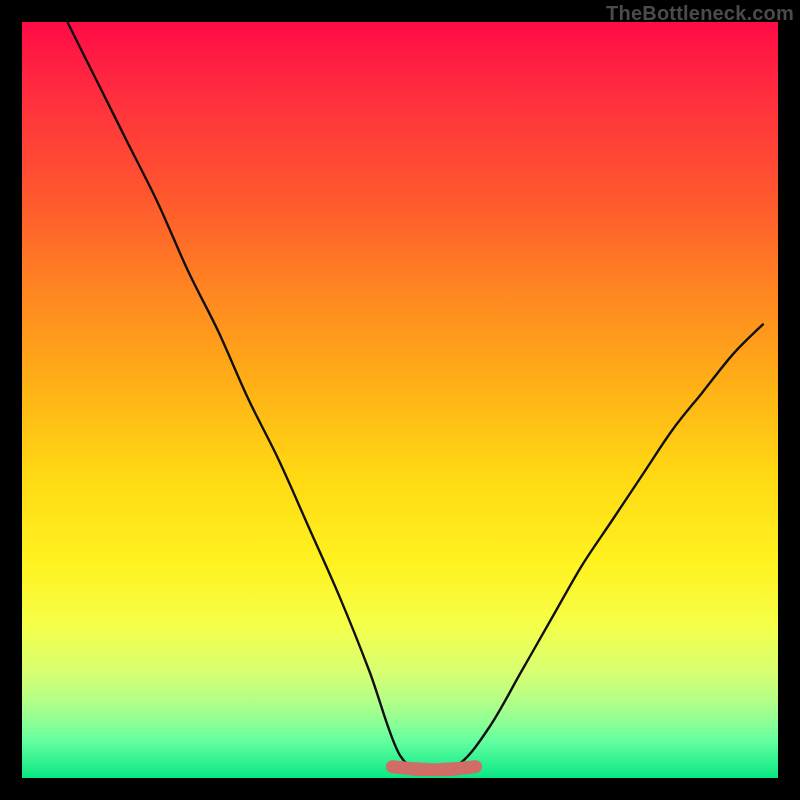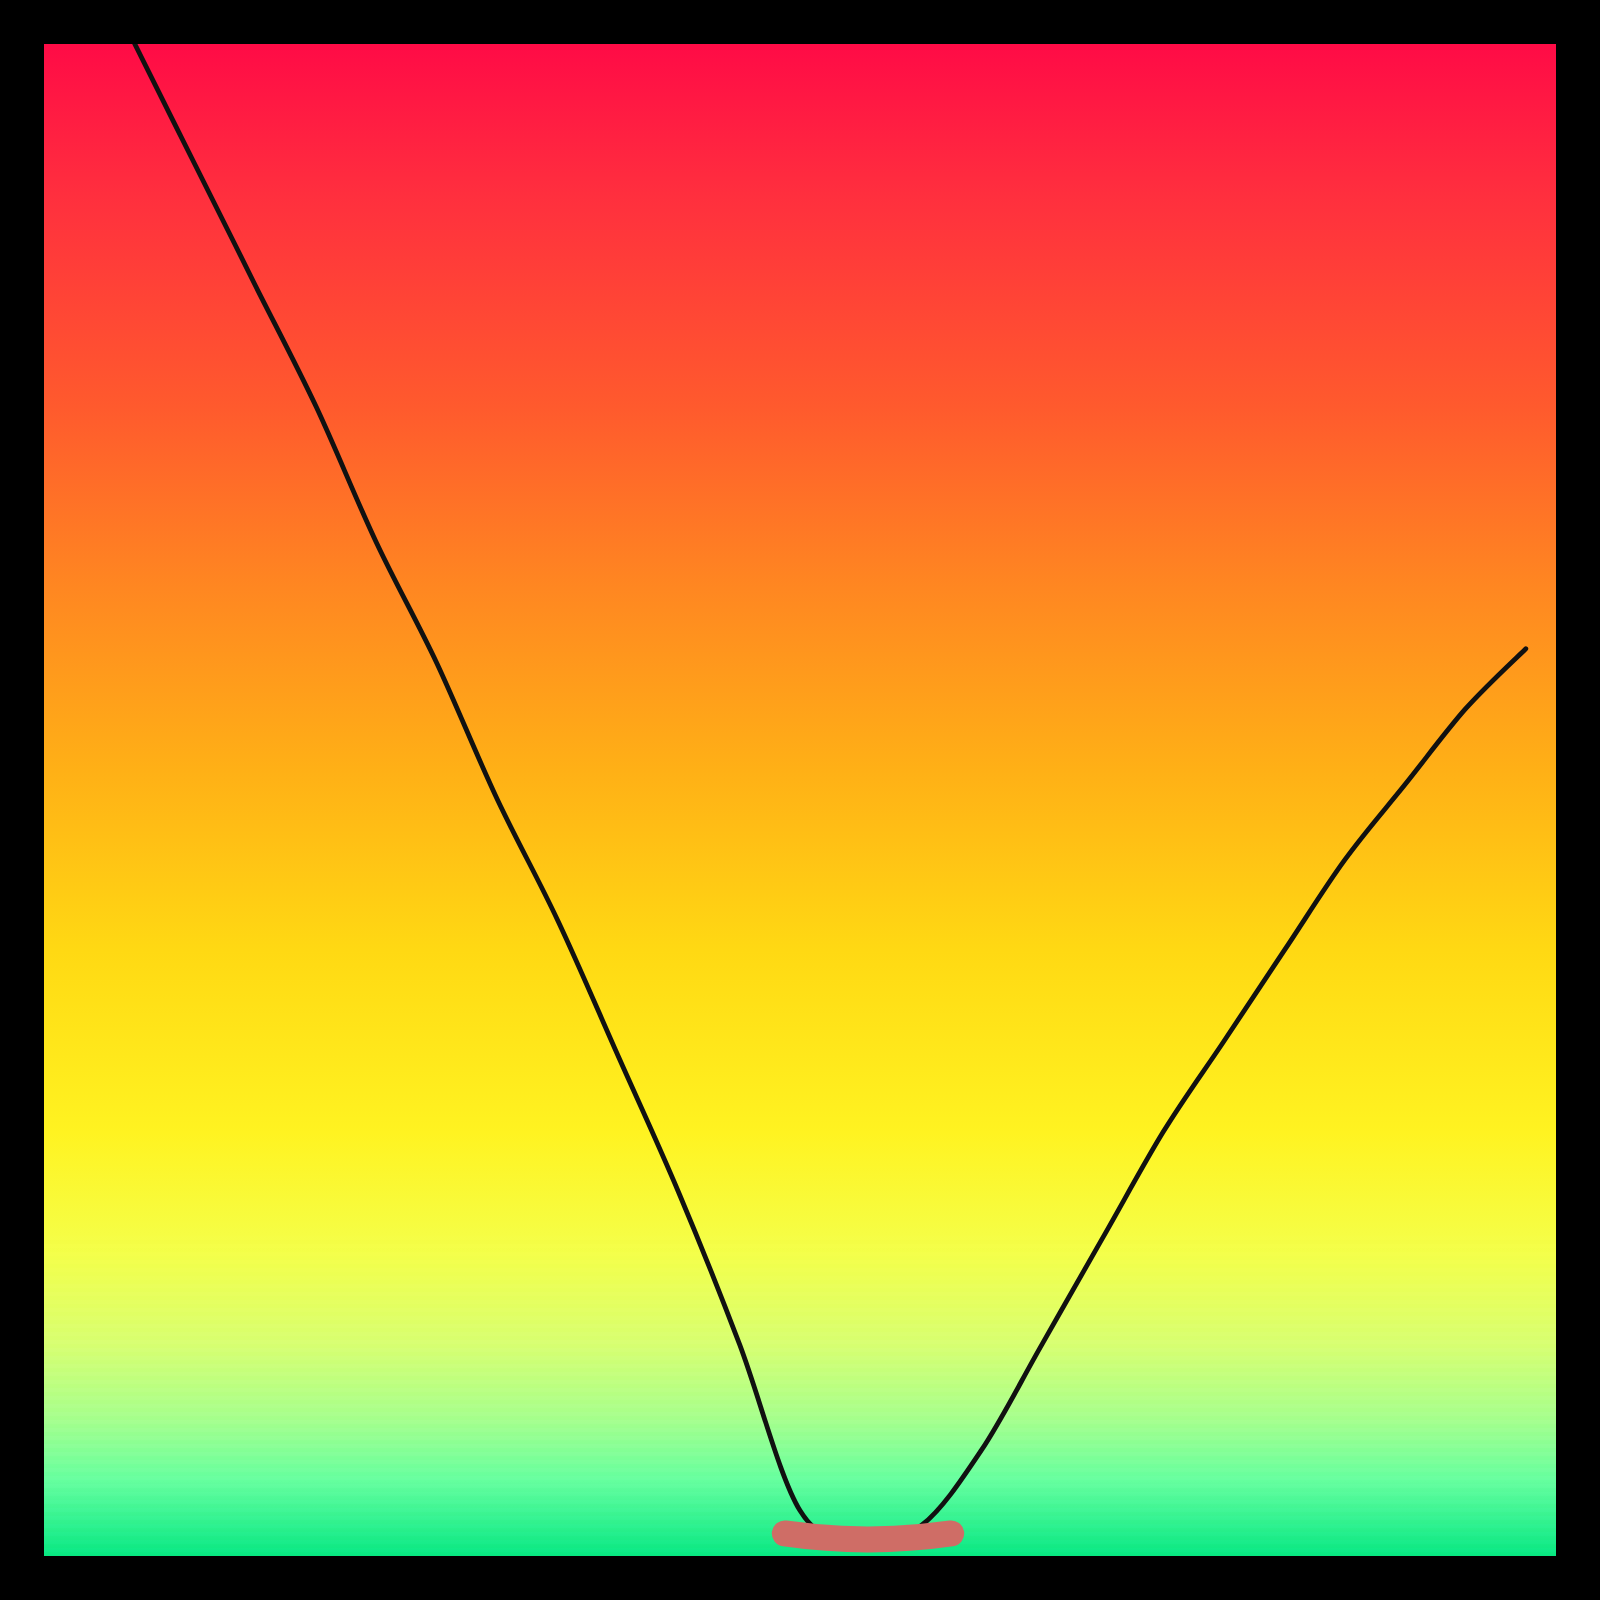--- a/index.html
+++ b/index.html
@@ -90,13 +90,14 @@
     <svg class="curve" viewBox="0 0 756 756" preserveAspectRatio="none">
       <g>
         <path id="curve-path" fill="none" stroke="#111111" stroke-width="2.4" stroke-linecap="round" stroke-linejoin="round" d="M 45.4 0.0 C 50.4 10.1, 65.5 40.3, 75.6 60.5 C 85.7 80.6, 95.8 100.8, 105.8 121.0 C 115.9 141.1, 126.0 160.0, 136.1 181.4 C 146.2 202.9, 156.2 228.1, 166.3 249.5 C 176.4 270.9, 186.5 288.5, 196.6 310.0 C 206.6 331.4, 216.7 356.6, 226.8 378.0 C 236.9 399.4, 247.0 417.1, 257.0 438.5 C 267.1 459.9, 277.2 483.8, 287.3 506.5 C 297.4 529.2, 307.4 550.6, 317.5 574.6 C 327.6 598.5, 337.7 623.7, 347.8 650.2 C 357.8 676.6, 367.9 716.9, 378.0 733.3 C 388.1 749.7, 398.2 747.2, 408.2 748.4 C 418.3 749.7, 428.4 748.4, 438.5 740.9 C 448.6 733.3, 458.6 718.2, 468.7 703.1 C 478.8 688.0, 488.9 667.8, 499.0 650.2 C 509.0 632.5, 519.1 614.9, 529.2 597.2 C 539.3 579.6, 549.4 560.7, 559.4 544.3 C 569.5 527.9, 579.6 514.1, 589.7 499.0 C 599.8 483.8, 609.8 468.7, 619.9 453.6 C 630.0 438.5, 640.1 422.1, 650.2 408.2 C 660.2 394.4, 670.3 383.0, 680.4 370.4 C 690.5 357.8, 700.6 344.0, 710.6 332.6 C 720.7 321.3, 735.8 307.4, 740.9 302.4"></path>
       </g>
       <g>
         <path id="highlight-path" fill="none" stroke="#cf6d66" stroke-width="13" stroke-linecap="round" d="M 370.4 744.7 Q 412.0 750.7 453.6 744.7"></path>
       </g>
     </svg>
   </div>
 
+  <div class="watermark">TheBottleneck.com</div>
 </div>
 
 </body></html>

